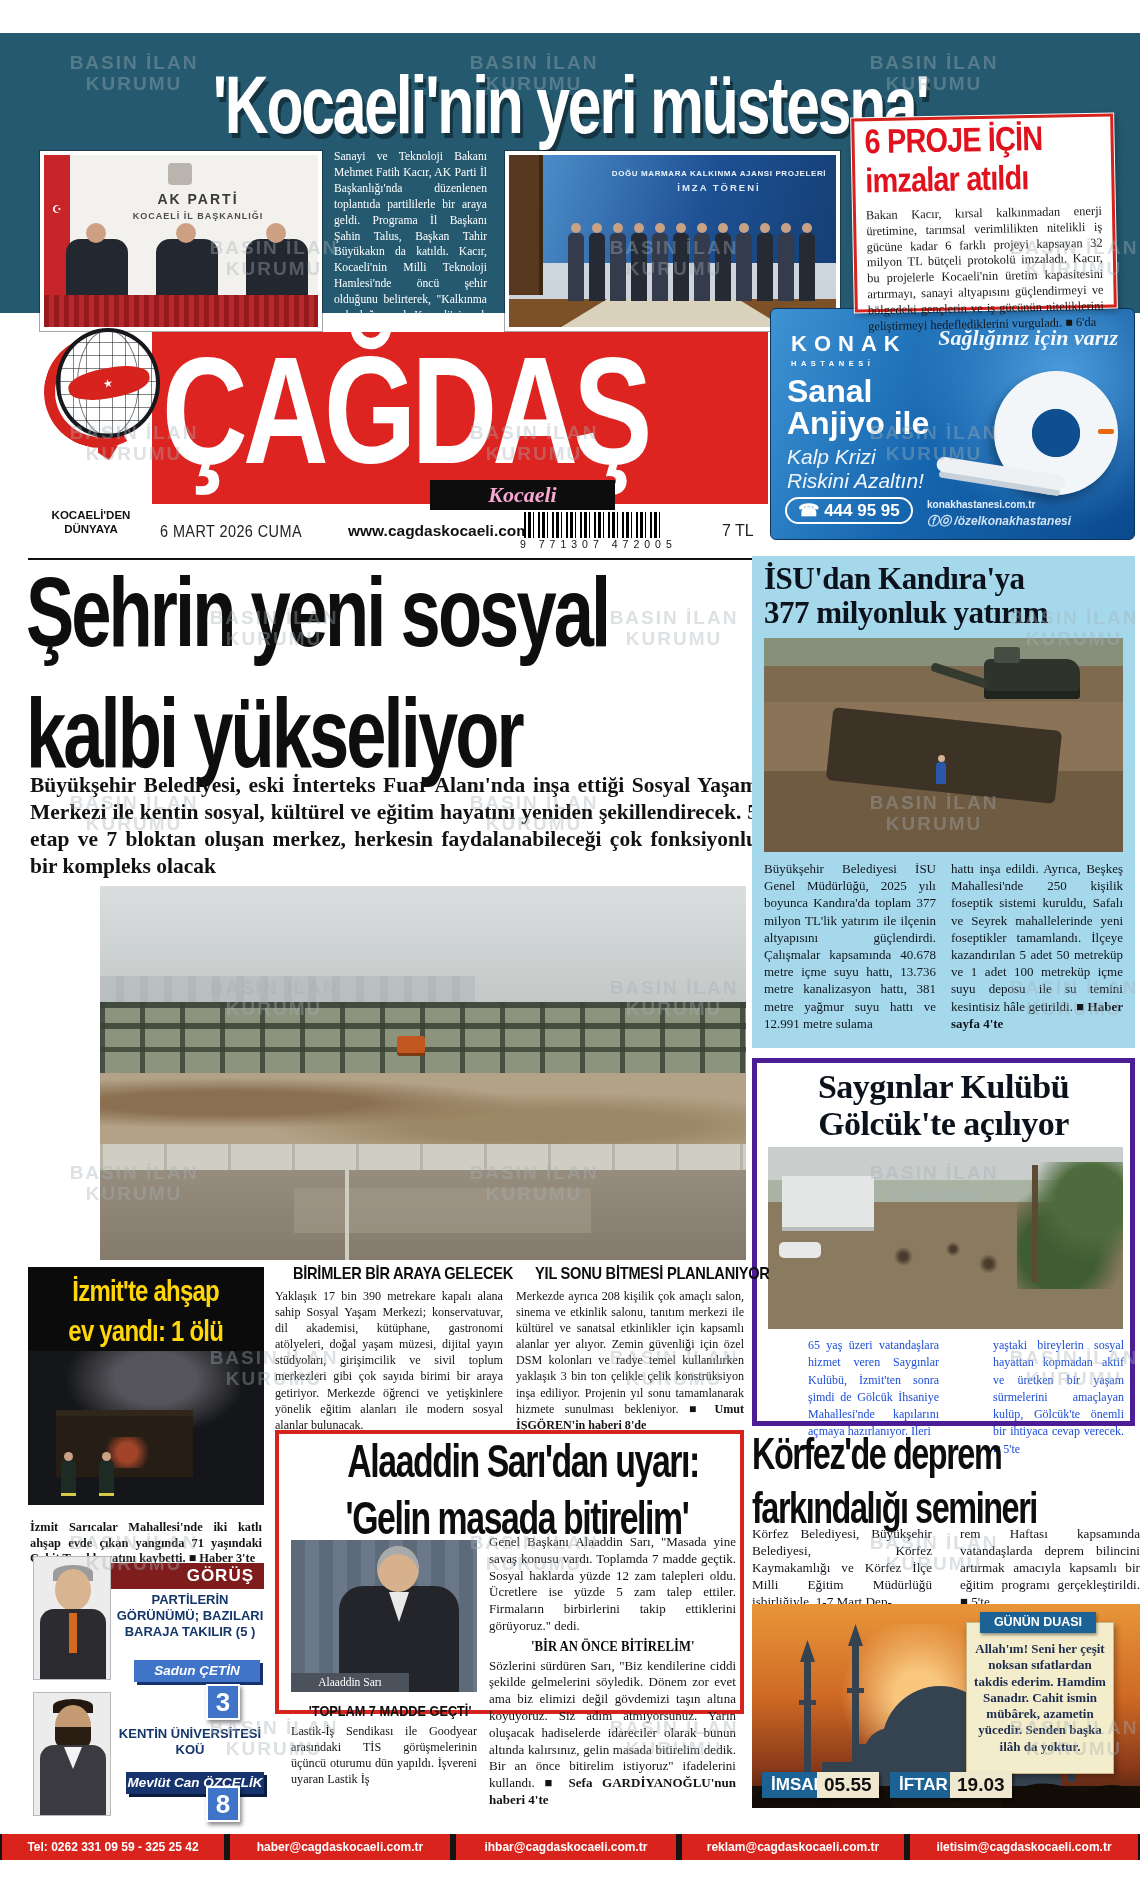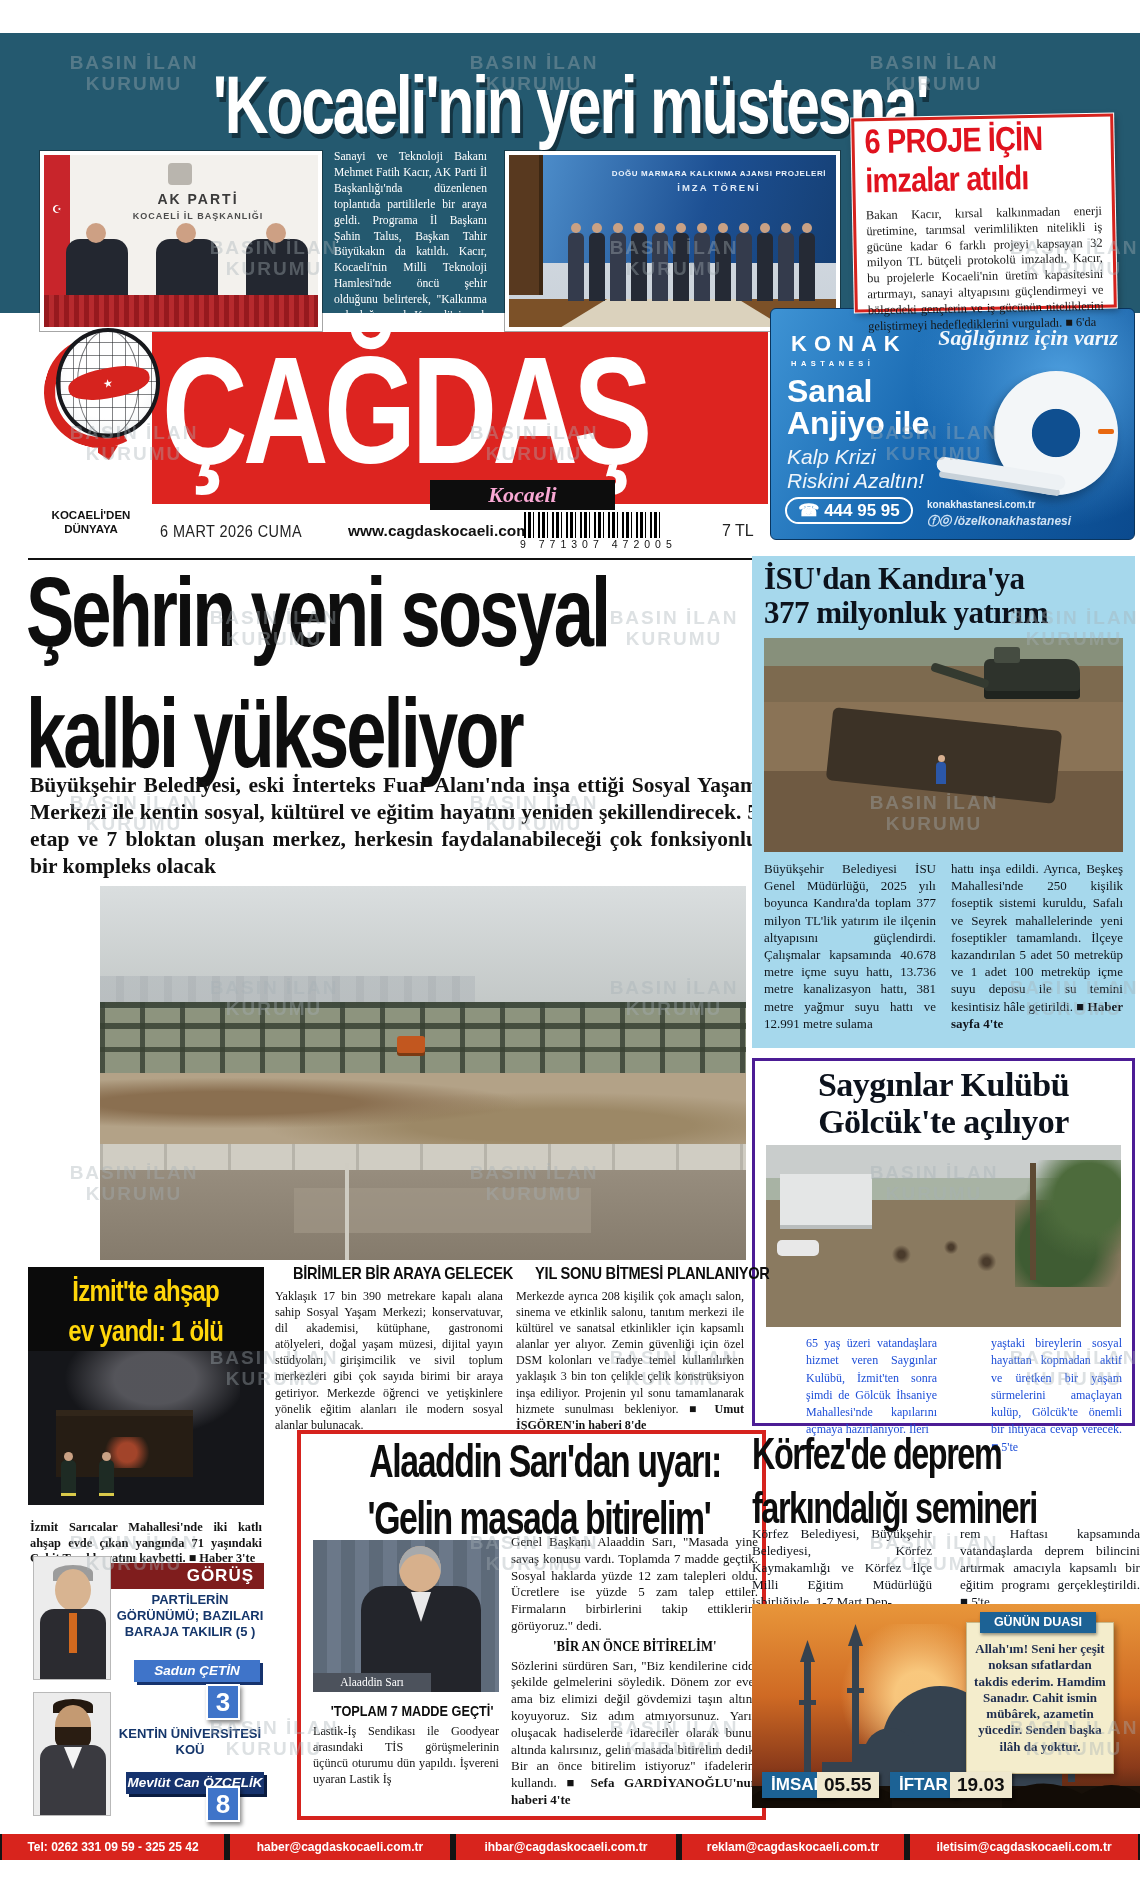--- a/index.html
+++ b/index.html
@@ -119,21 +119,21 @@
   .isu-trench { position:absolute; left:18%; top:38%; width:64%; height:34%; background:#3c3226; transform:rotate(6deg); border-radius:6px; }
   .isu-exc { position:absolute; right:12%; top:10%; width:96px; height:40px; background:#2e332c; border-radius:6px 14px 4px 4px; box-shadow:inset 0 -8px 0 #20241f; }
   .isu-exc::before { content:""; position:absolute; left:-54px; top:12px; width:60px; height:9px; background:#343a30; transform:rotate(18deg); border-radius:4px; }
   .isu-exc::after { content:""; position:absolute; left:10px; top:-12px; width:26px; height:16px; background:#454c41; border-radius:3px; }
   .isu-worker { position:absolute; left:48%; top:58%; width:10px; height:22px; background:#2b57a8; border-radius:4px 4px 0 0; }
   .isu-worker::before { content:""; position:absolute; top:-7px; left:2px; width:7px; height:7px; border-radius:50%; background:#d8b090; }
   .isu-cols { position:absolute; left:12px; top:304px; width:360px; display:flex; gap:15px; }
   .isu-cols > div { width:172px; font-family:"Liberation Serif", serif; font-size:13px; line-height:17.2px; color:#10151c; text-align:justify; }
 
   
-  .say-box { position:absolute; left:752px; top:1058px; width:383px; height:368px; background:#fff; border:3px solid #4c1d95; }
+  .say-box { position:absolute; left:752px; top:1058px; width:383px; height:368px; background:#fff; border:5px solid #4c1d95; }
   .say-h { position:absolute; left:0; top:5px; width:100%; text-align:center; font-family: "Liberation Serif", serif; font-weight:800; font-size:34px; line-height:37px; letter-spacing:-.5px; color:#0c121c; }
   .ph-say { position:absolute; left:11px; top:84px; width:355px; height:182px; overflow:hidden;
       background:linear-gradient(#c9cdcc 0 18%, #a8b3a4 18% 30%, #8a7a60 30% 100%); }
   .say-bld { position:absolute; left:4%; top:16%; width:26%; height:30%; background:#e4e6e6; box-shadow:inset 0 -4px 0 #b9bdbd; }
   .say-trees { position:absolute; right:0; top:8%; width:30%; height:70%; background:radial-gradient(circle at 70% 30%, #4d6b3c 0 30%, transparent 55%), radial-gradient(circle at 40% 70%, #3f5c33 0 35%, transparent 60%); }
   .say-palm { position:absolute; right:24%; top:10%; width:6px; height:64%; background:#5d4a33; }
   .say-car { position:absolute; left:3%; top:52%; width:42px; height:16px; background:#e8e8e8; border-radius:5px; }
   .say-bare { position:absolute; left:30%; top:40%; width:40%; height:40%;
       background:radial-gradient(circle at 20% 50%, #4a3b2c 0 3%, transparent 8%), radial-gradient(circle at 55% 40%, #4a3b2c 0 3%, transparent 8%), radial-gradient(circle at 80% 60%, #4a3b2c 0 3%, transparent 8%); }
   .say-cols { position:absolute; left:11px; top:274px; width:356px; display:flex; gap:14px; }
@@ -152,21 +152,21 @@
   .izm-ff::before { content:""; position:absolute; top:-8px; left:3px; width:9px; height:9px; border-radius:50%; background:#caa184; }
   .izm-cap { position:absolute; left:0; top:238px; width:100%; height:53px; background:#fff; font-family:"Liberation Serif", serif; font-weight:700; font-size:12.4px; line-height:15.6px; color:#131313; text-align:justify; padding:15px 2px; }
 
   
   .mcol { position:absolute; width:228px; }
   .mcol-h { text-align:center; }
   .mcol-h span { font-weight:800; font-size:17px; letter-spacing:-.3px; color:#0d0d0d; transform:scaleX(.86); transform-origin:50% 0; display:inline-block; white-space:nowrap; }
   .mcol-b { margin-top:4px; font-family:"Liberation Serif", serif; font-size:12.1px; line-height:16.1px; color:#131313; text-align:justify; }
 
   
-  .ala-box { position:absolute; left:275px; top:1430px; width:469px; height:390px; background:#fff; border:4px solid #d6231e;margin-left:22px; }
+  .ala-box { position:absolute; left:275px; top:1430px; width:469px; height:284px; background:#fff; border:4px solid #d6231e; }
   .ala-h { text-align:center; margin-top:4px; }
   .ala-h div { line-height:46px; }
   .ala-h span { font-size:47px; font-weight:800; letter-spacing:-2px; color:#0d0d0d; transform:scaleX(.72); transform-origin:50% 0; display:inline-block; white-space:nowrap; }
   .ph-ala { position:absolute; left:12px; top:106px; width:186px; height:152px; overflow:hidden;
       background:repeating-linear-gradient(90deg,#5d6a79 0 14px,#6b7889 14px 28px); }
   .ala-man { position:absolute; left:48px; top:46px; width:120px; height:110px; background:#23252b; border-radius:24px 24px 0 0; }
   .ala-head { position:absolute; left:86px; top:6px; width:42px; height:46px; border-radius:50%; background:#d7b08c; box-shadow:inset 0 8px 0 #a7a9ab; }
   .ala-shirt { position:absolute; left:98px; top:52px; width:20px; height:30px; background:#e9e9ea; clip-path:polygon(0 0,100% 0,50% 100%); }
   .ala-cap { position:absolute; left:0; bottom:0; width:118px; height:19px; background:#4c525c; color:#fff; font-family:"Liberation Serif", serif; font-size:11.5px; line-height:19px; text-align:center; }
   .ala-subl { position:absolute; left:12px; top:268px; width:186px; text-align:center; }

